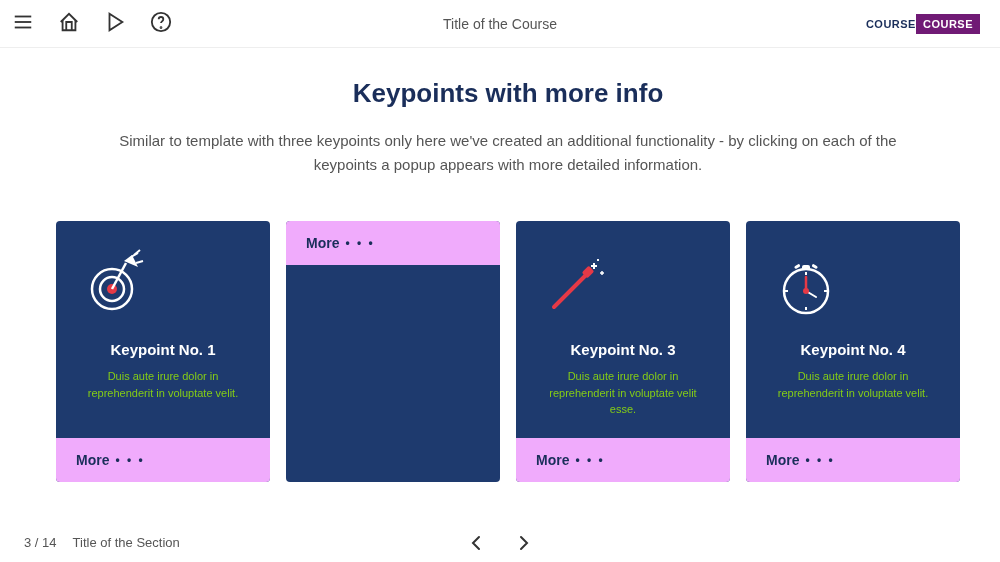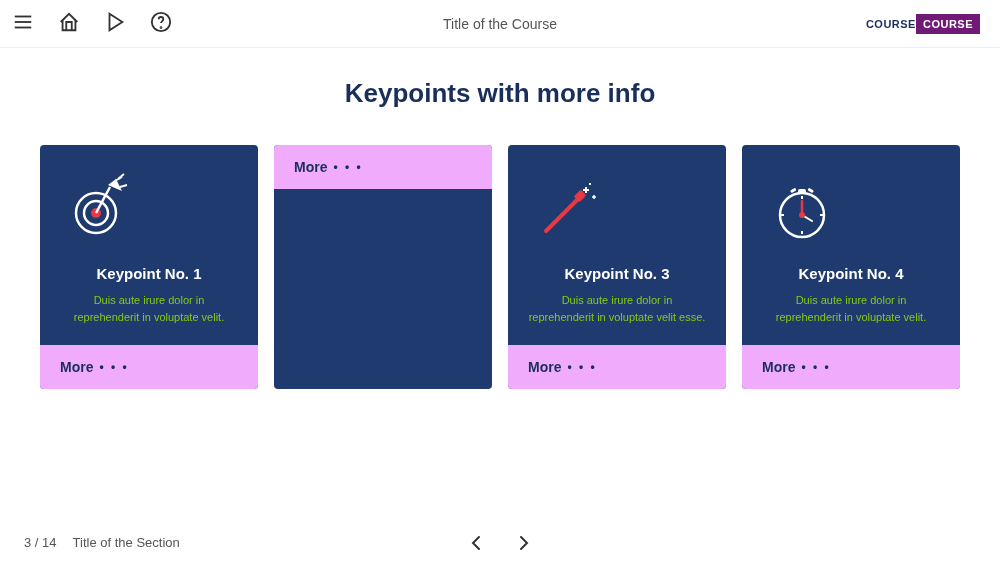--- a/index.html
+++ b/index.html
@@ -60,20 +60,21 @@
       height: 22px;
       fill: none;
       stroke: #333;
       stroke-width: 2;
     }
 
     
     .main {
       padding: 30px 20px 20px;
       text-align: center;
+      margin-left: 16px;
     }
     .page-title {
       color: #1a2e5a;
       font-size: 26px;
       font-weight: bold;
       margin-bottom: 20px;
     }
     .page-description {
       color: #555;
       font-size: 15px;
@@ -216,20 +217,21 @@
   <div class="header-title">Title of the Course</div>
 
   <div class="header-logo">
     <span class="logo-text">COURSE</span>
     <span class="logo-box">COURSE</span>
   </div>
 </div>
 
 <div class="main">
   <h1 class="page-title">Keypoints with more info</h1>
+  <p class="page-description">Similar to template with three keypoints only here we've created an additional functionality - by clicking on each of the keypoints a popup appears with more detailed information.</p>
 
   <div class="cards-container">
 
     <div class="card">
       <div class="card-body">
         <div class="card-icon">
           <svg viewBox="0 0 80 80" xmlns="http://www.w3.org/2000/svg">
 
             <circle cx="36" cy="44" r="20" fill="none" stroke="white" stroke-width="2.5"></circle>
             <circle cx="36" cy="44" r="12" fill="none" stroke="white" stroke-width="2.5"></circle>

